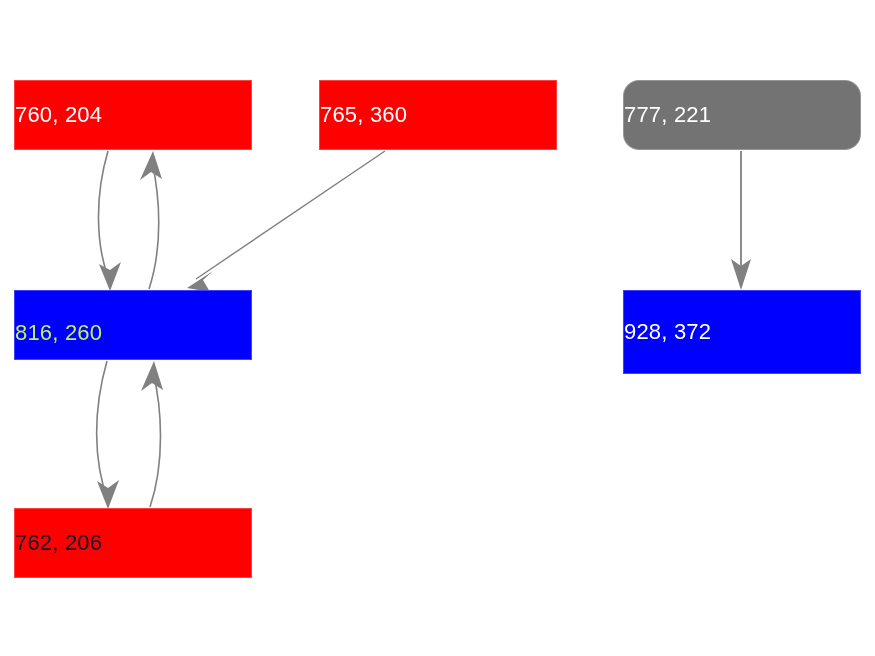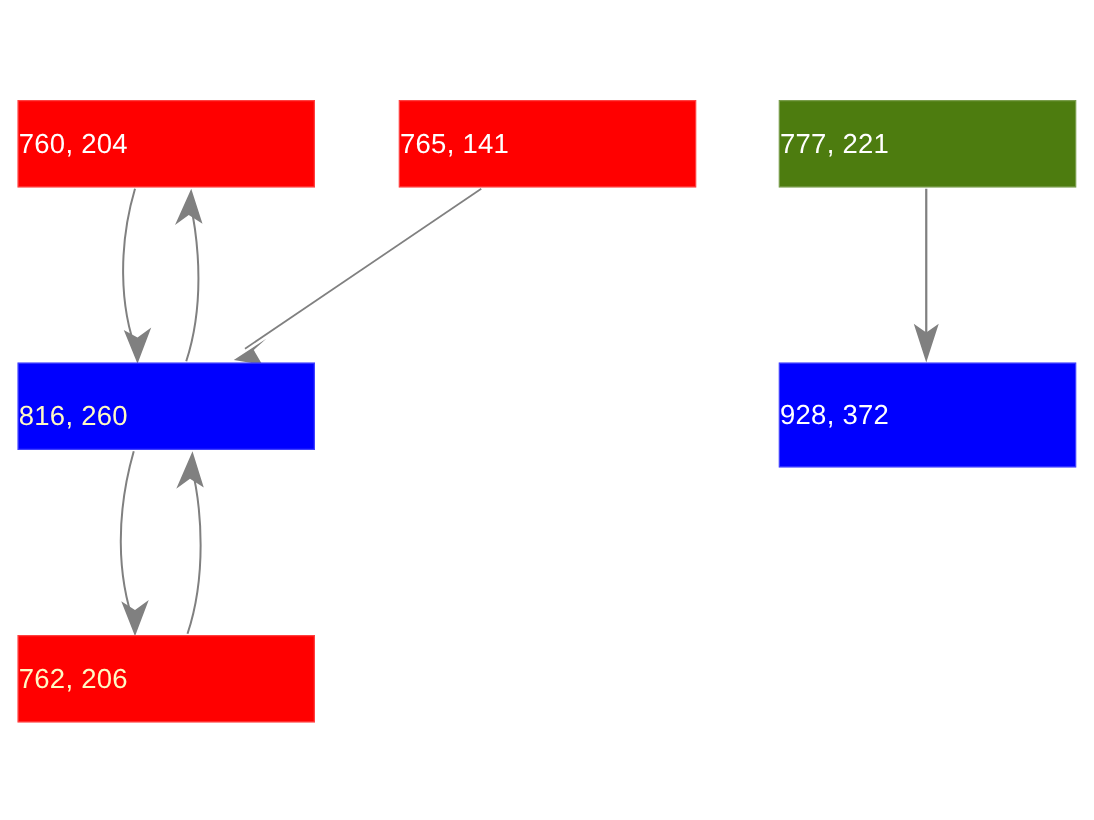--- a/index.html
+++ b/index.html
@@ -71,32 +71,32 @@
 
     <path d="M 150 507 C 165 462 162 408 153 372" fill="none" stroke="#808080" stroke-width="1.6"></path>
     <polygon points="154,361 163,390 152,383 141,391" fill="#808080"></polygon>
   </svg>
 
   <div class="node" style="left: 14px; top: 80px; width: 238px; height: 70px; background: rgb(255, 0, 0);">
     <span class="node-label" style="color: rgb(255, 255, 255);">760, 204</span>
   </div>
 
   <div class="node" style="left: 319px; top: 80px; width: 238px; height: 70px; background: rgb(255, 0, 0);">
-    <span class="node-label" style="color: rgb(255, 255, 255);">765, 141</span>
+    <span class="node-label" style="color: rgb(255, 255, 255);">765, 360</span>
   </div>
 
-  <div class="node" style="left: 623px; top: 80px; width: 238px; height: 70px; background: #4d7c0f;">
+  <div class="node" style="left: 623px; top: 80px; width: 238px; height: 70px; background: #737373; border-radius: 16px;">
     <span class="node-label" style="color: rgb(255, 255, 255);">777, 221</span>
   </div>
 
   <div class="node" style="left: 14px; top: 290px; width: 238px; height: 70px; background: rgb(0, 0, 255);">
-    <span class="node-label" style="color: #fef9c3; margin-top: 16px;">816, 260</span>
+    <span class="node-label" style="color: #bef264; margin-top: 16px;">816, 260</span>
   </div>
 
   <div class="node" style="left: 623px; top: 290px; width: 238px; height: 84px; background: rgb(0, 0, 255);">
     <span class="node-label" style="color: rgb(255, 255, 255);">928, 372</span>
   </div>
 
   <div class="node" style="left: 14px; top: 508px; width: 238px; height: 70px; background: rgb(255, 0, 0);">
-    <span class="node-label" style="color: #fef9c3;">762, 206</span>
+    <span class="node-label" style="color: #0f172a;">762, 206</span>
   </div>
 
 </div>
 
 </body></html>

